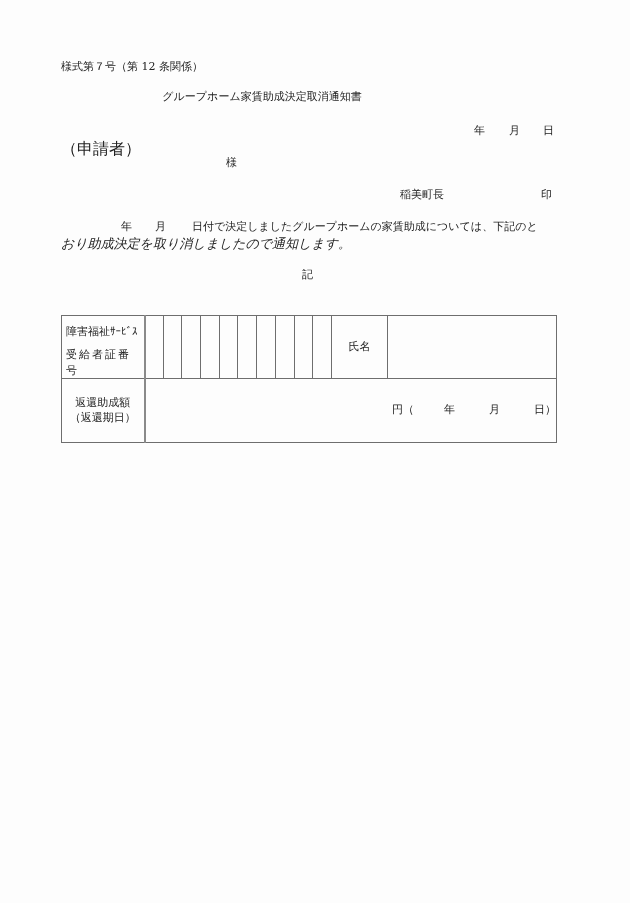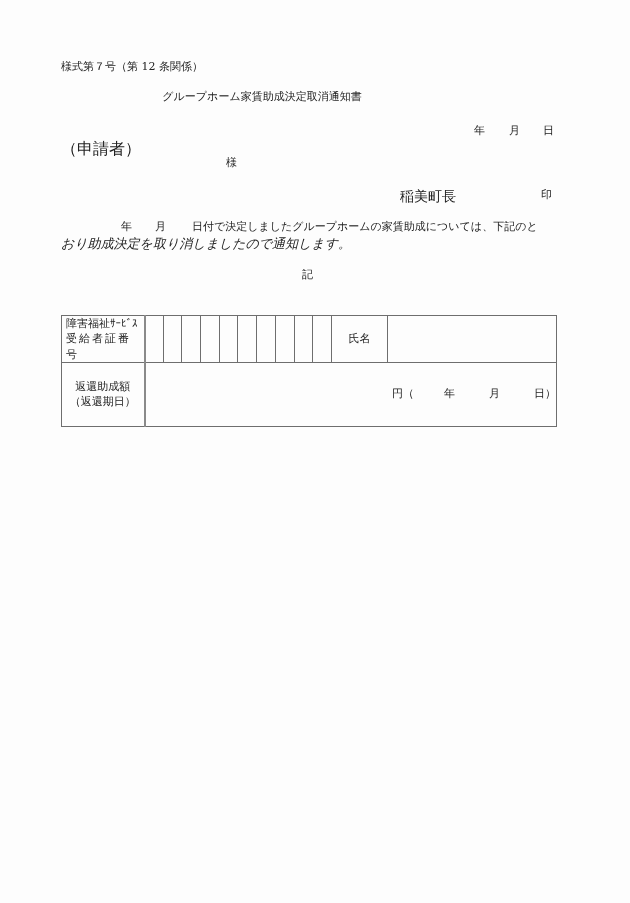--- a/index.html
+++ b/index.html
@@ -7,37 +7,37 @@
     width: 630px; height: 903px; position: relative; overflow: hidden;
     font-family: "DejaVu Serif", "Liberation Serif", serif;
     color: #222; font-size: 11px;
   }
   .abs { position: absolute; white-space: nowrap; line-height: 1; }
   .form-number { left: 61px; top: 61px; font-size: 11px; }
   .doc-title { left: 0; width: 524px; top: 91px; text-align: center; font-size: 11px; }
   .date-line { top: 125px; font-size: 11px; }
   .applicant-label { left: 61px; top: 141px; font-size: 16px; }
   .sama { left: 226px; top: 157px; font-size: 11px; }
-  .mayor { left: 400px; top: 189px; font-size: 14px; }
+  .mayor { left: 400px; top: 189px; font-size: 11px; }
   .seal { left: 541px; top: 189px; font-size: 11px; }
   .body-text { top: 221px; font-size: 11px; }
   .body-line2 { left: 61px; top: 237px; font-size: 13px; font-style: italic; }
   .ki { left: 0; width: 615px; text-align: center; top: 269px; font-size: 11px; }
 
   table.notice {
     position: absolute; left: 61px; top: 315px; width: 496px;
     border-collapse: collapse; table-layout: fixed;
   }
   table.notice td {
     border: 1px solid #6e6e6e; padding: 0; font-size: 11px; text-align: center;
     vertical-align: middle; line-height: 1.35;
   }
   table.notice td.label { border-right: 2px solid #8a8a8a; }
   .cert-label { font-size: 9px; text-align: left !important; padding-left: 4px !important; line-height: 1.4 !important; letter-spacing: 0; }
-  .cert-label span { display: block; }
+  .cert-label span { display: block; margin-top: 8px; }
   .cert-label .l2 { letter-spacing: 2px; }
   td.numcell { width: 18.7px; }
   .gap { display: inline-block; }
 </style>
 </head>
 <body>
 
 <div class="abs form-number">様式第７号（第 12 条関係）</div>
 <div class="abs doc-title">グループホーム家賃助成決定取消通知書</div>
 

